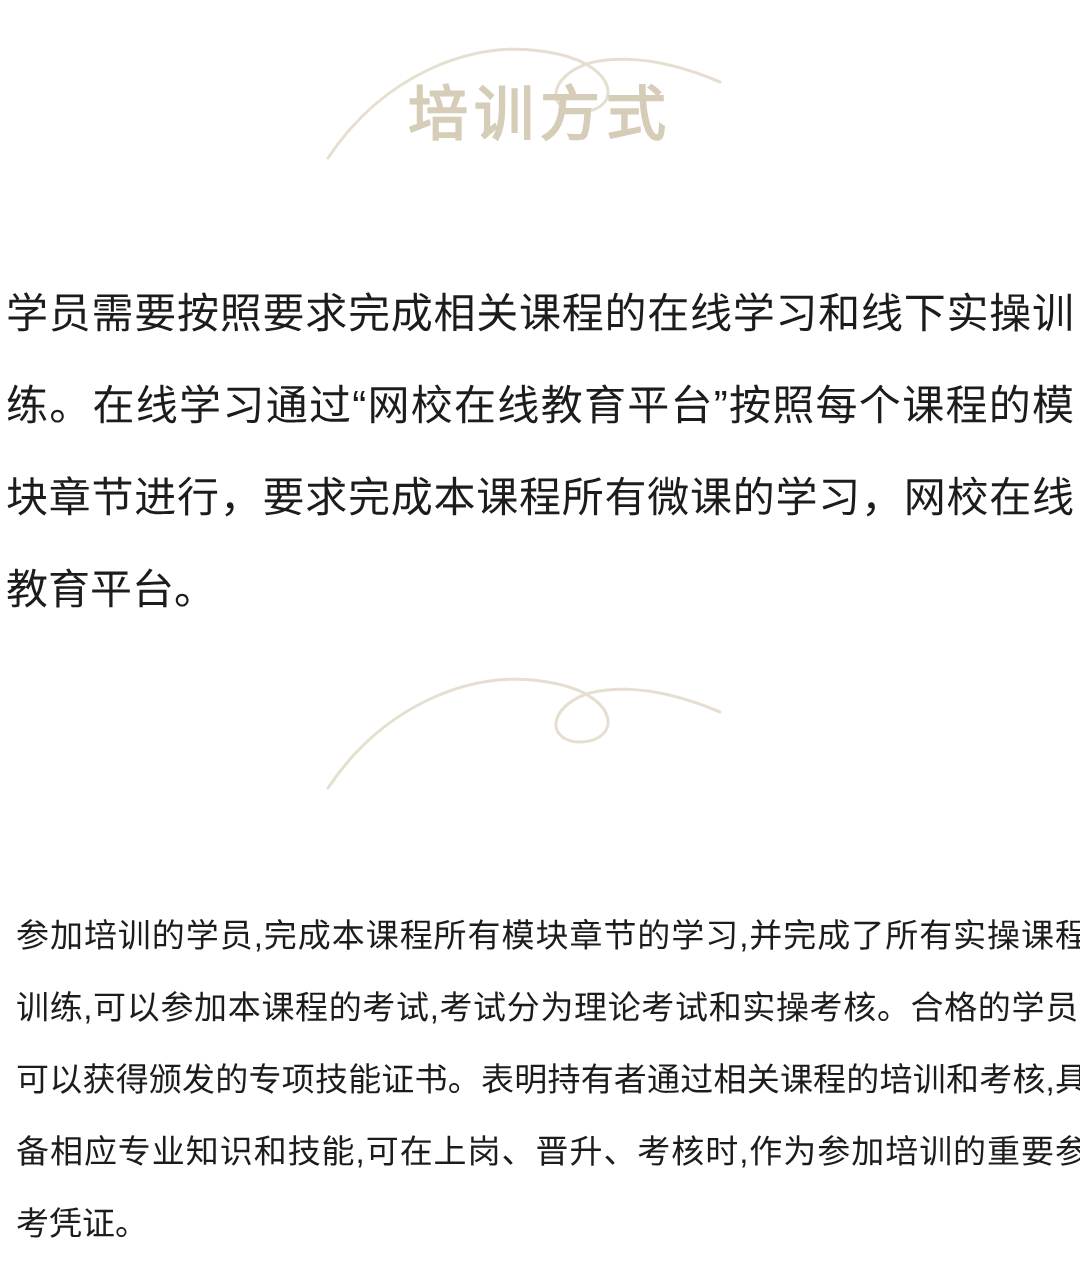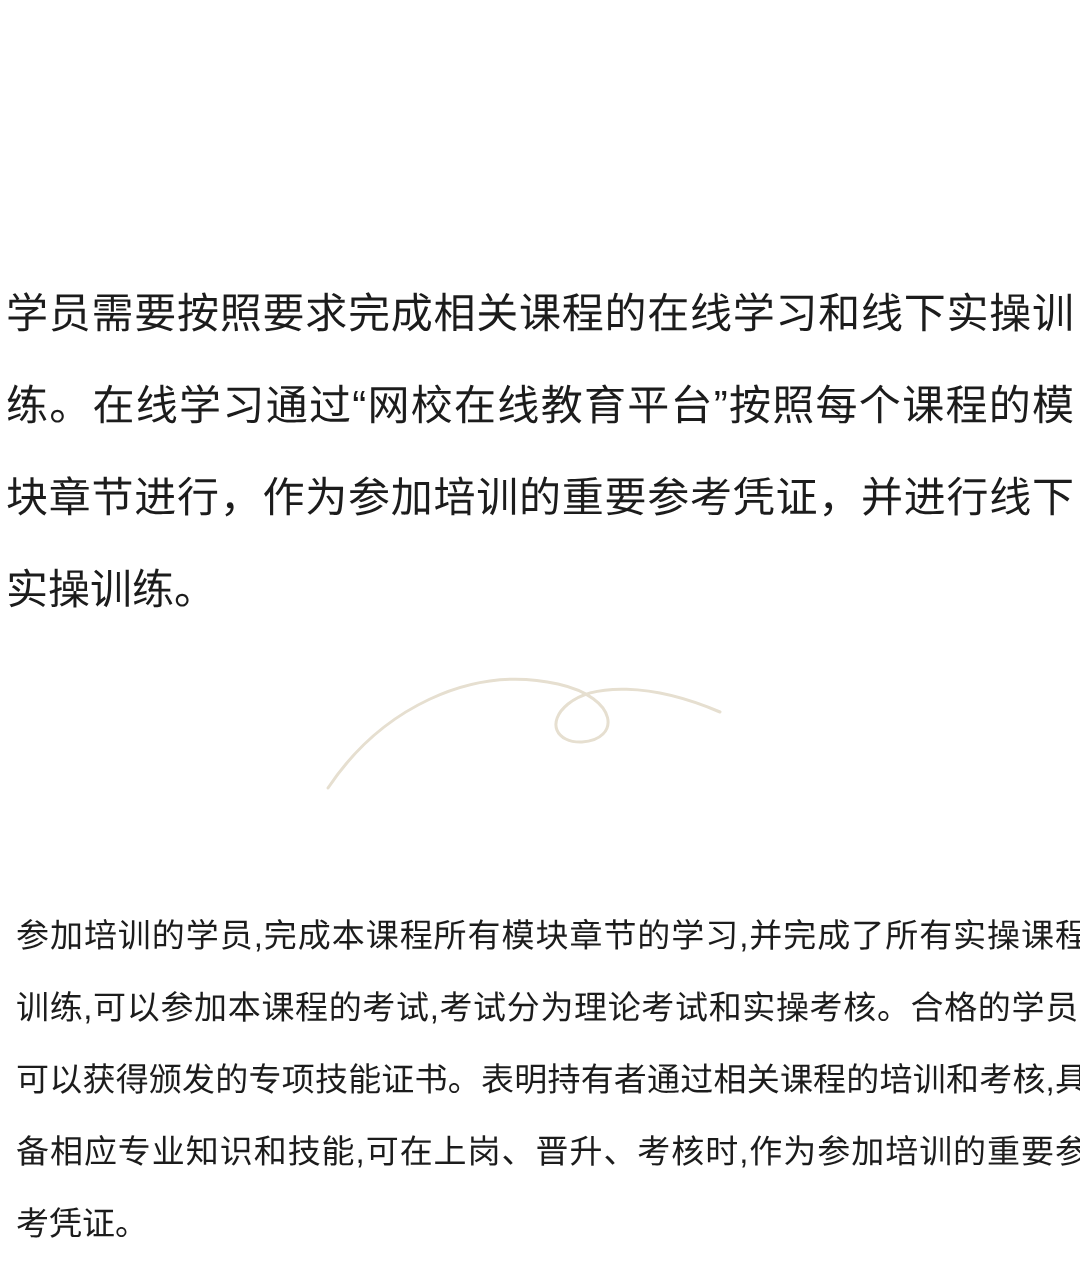--- a/index.html
+++ b/index.html
@@ -79,23 +79,29 @@
   .block-1 { position: absolute; top: 40px; left: 0; width: 1080px; }
   .block-2 { position: absolute; top: 268px; left: 0; width: 1080px; }
   .block-3 { position: absolute; top: 670px; left: 0; width: 1080px; }
   .block-4 { position: absolute; top: 900px; left: 12px; width: 1080px; }
 </style>
 </head>
 <body>
 
 <div class="page">
 
+  <div class="block-1 section-heading">
+    <svg class="swoosh" viewBox="0 0 440 150">
+      <path d="M8 118 C 60 40, 150 -6, 238 14 C 300 28, 300 70, 262 72 C 236 73, 226 52, 248 34 C 272 14, 330 12, 400 42" fill="none" stroke="#e6dfd0" stroke-width="3" stroke-linecap="round"></path>
+    </svg>
+    <h2 class="heading-text">培训方式</h2>
+  </div>
 
   <div class="block-2">
-    <p class="para-large">学员需要按照要求完成相关课程的在线学习和线下实操训练。在线学习通过“网校在线教育平台”按照每个课程的模块章节进行，作为参加培训的重要参考凭证，并进行线下实操训练。</p>
+    <p class="para-large">学员需要按照要求完成相关课程的在线学习和线下实操训练。在线学习通过“网校在线教育平台”按照每个课程的模块章节进行，要求完成本课程所有微课的学习，网校在线教育平台。</p>
   </div>
 
   <div class="block-3 section-heading">
     <svg class="swoosh" viewBox="0 0 440 150">
       <path d="M8 118 C 60 40, 150 -6, 238 14 C 300 28, 300 70, 262 72 C 236 73, 226 52, 248 34 C 272 14, 330 12, 400 42" fill="none" stroke="#e6dfd0" stroke-width="3" stroke-linecap="round"></path>
     </svg>
   </div>
 
   <div class="block-4">
     <p class="para-small">参加培训的学员,完成本课程所有模块章节的学习,并完成了所有实操课程训练,可以参加本课程的考试,考试分为理论考试和实操考核。合格的学员,可以获得颁发的专项技能证书。表明持有者通过相关课程的培训和考核,具备相应专业知识和技能,可在上岗、晋升、考核时,作为参加培训的重要参考凭证。</p>

